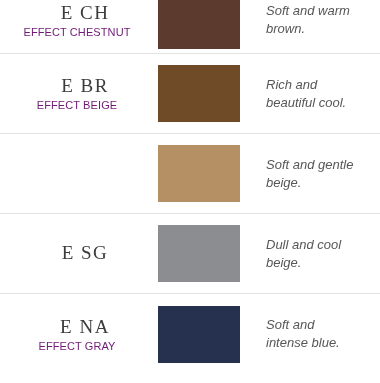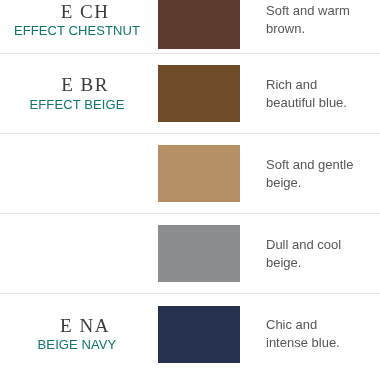--- a/index.html
+++ b/index.html
@@ -58,23 +58,23 @@
     letter-spacing: 1.5px;
     color: #3c3c3c;
     margin-bottom: 2px;
     white-space: nowrap;
     margin-left: 16px;
   }
 
   .name {
     display: block;
     font-family: "Liberation Sans", sans-serif;
-    font-size: 13px;
+    font-size: 11px;
     letter-spacing: 0.1px;
-    color: #0f766e;
+    color: #701a75;
     white-space: nowrap;
     text-align: center;
   }
 
   .swatch-cell {
     width: 104px;
     flex: 0 0 104px;
     display: flex;
     align-items: center;
     justify-content: flex-start;
@@ -85,20 +85,21 @@
     height: 57px;
     display: block;
     border: 0;
   }
 
   .desc-cell {
     flex: 1 1 auto;
     padding-left: 4px;
     padding-right: 22px;
     box-sizing: border-box;
+    font-style: italic;
   }
 
   .desc {
     display: block;
     font-family: "Liberation Sans", sans-serif;
     font-size: 13px;
     line-height: 1.38;
     color: #575757;
   }
 </style>
@@ -122,52 +123,53 @@
 
   <div class="color-row">
     <div class="label-cell">
       <span class="code">E BR</span>
       <span class="name">EFFECT BEIGE</span>
     </div>
     <div class="swatch-cell">
       <span class="swatch" style="background-color: rgb(111, 76, 39);"></span>
     </div>
     <div class="desc-cell">
-      <span class="desc">Rich and beautiful blue.</span>
+      <span class="desc">Rich and beautiful cool.</span>
     </div>
   </div>
 
   <div class="color-row">
     <div class="label-cell">
     </div>
     <div class="swatch-cell">
       <span class="swatch" style="background-color: rgb(181, 144, 101);"></span>
     </div>
     <div class="desc-cell">
       <span class="desc">Soft and gentle beige.</span>
     </div>
   </div>
 
   <div class="color-row">
     <div class="label-cell">
+      <span class="code">E SG</span>
     </div>
     <div class="swatch-cell">
       <span class="swatch" style="background-color: rgb(139, 141, 144);"></span>
     </div>
     <div class="desc-cell">
       <span class="desc">Dull and cool beige.</span>
     </div>
   </div>
 
   <div class="color-row">
     <div class="label-cell">
       <span class="code">E NA</span>
-      <span class="name">BEIGE NAVY</span>
+      <span class="name">EFFECT GRAY</span>
     </div>
     <div class="swatch-cell">
       <span class="swatch" style="background-color: rgb(38, 48, 79);"></span>
     </div>
     <div class="desc-cell">
-      <span class="desc">Chic and intense blue.</span>
+      <span class="desc">Soft and intense blue.</span>
     </div>
   </div>
 
 </div>
 
 </body></html>

